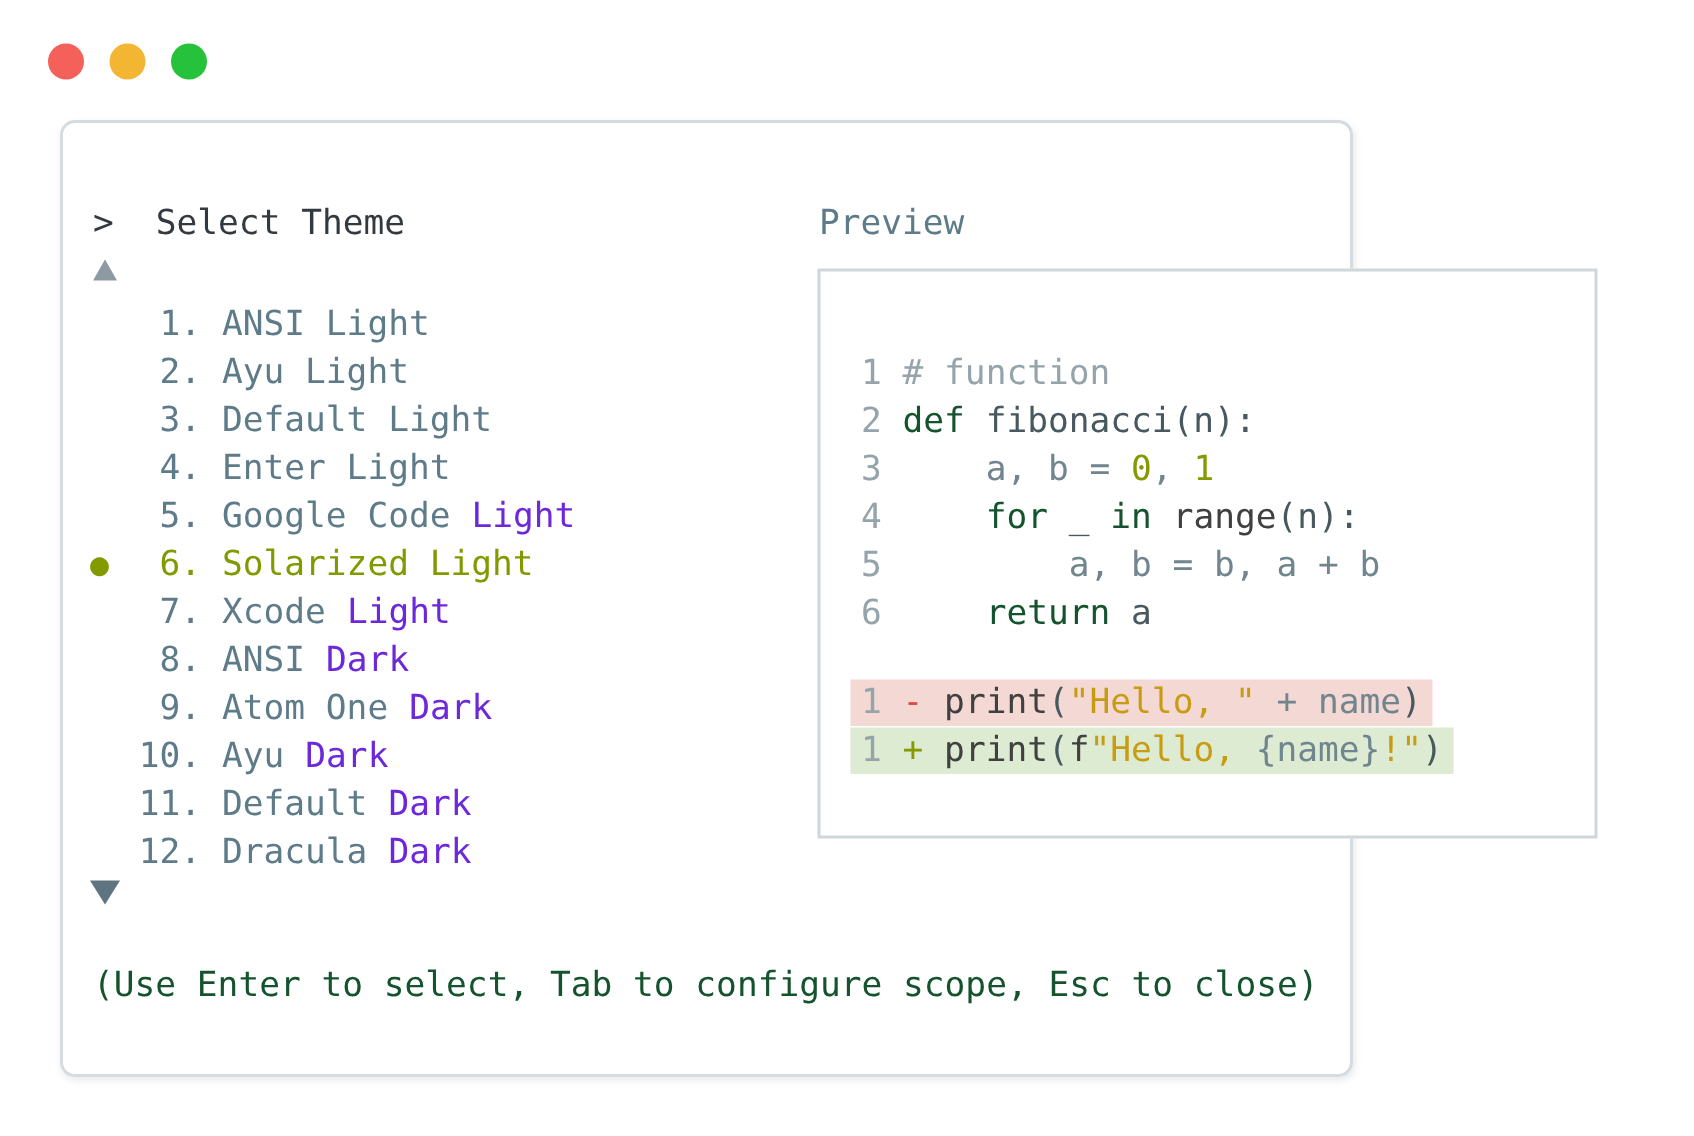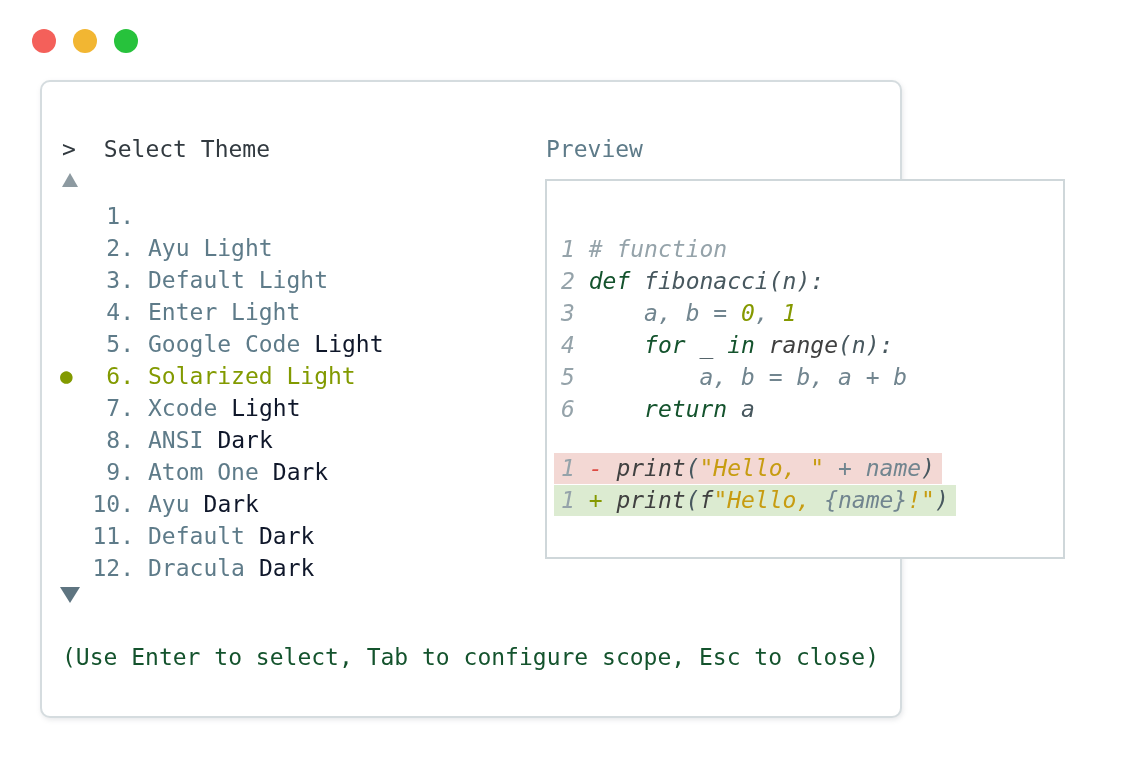--- a/index.html
+++ b/index.html
@@ -30,32 +30,32 @@
   .tri-down { width: 0; height: 0; border-left: 10px solid transparent;
     border-right: 10px solid transparent; border-top: 16px solid #5e7480; display: inline-block; }
 
   
   .theme-list { position: absolute; left: 0; top: 118px; width: 500px; }
   .trow { display: flex; height: 32px; line-height: 32px; font-size: 23px;
     color: #5e7b89; padding-left: 18px; white-space: pre; cursor: default; }
   .trow .marker { width: 24px; color: #829a00; font-size: 21px; }
   .trow .num { width: 50px; text-align: right; }
   .trow .name { margin-left: 14px; }
-  .trow .dim { margin-left: 14px; color: #0f172a; }
+  .trow .dim { margin-left: 14px; color: #6d28d9; }
   .trow.selected, .trow.selected .num, .trow.selected .name { color: #829a00; }
 
   .hint { position: absolute; left: 20px; top: 562px; font-size: 23px; color: #14532d;
     white-space: pre; }
 
   
   .preview-label { position: absolute; left: 504px; top: 54px; font-size: 23px; color: #5e7b89; }
   .preview-box { position: absolute; left: 503px; top: 97px; width: 520px; height: 380px;
     border: 2px solid #cfd7da; background: #ffffff; padding-top: 52px; overflow: hidden; }
-  .code-line { height: 32px; line-height: 32px; font-size: 23px; padding-left: 14px;
-    white-space: pre; color: #48585f; font-style: italic; }
+  .code-line { height: 32px; line-height: 32px; font-size: 23px; padding-left: 27px;
+    white-space: pre; color: #48585f; }
   .spacer { height: 27px; }
   .c-ln    { color: #95a3aa; }
   .c-com   { color: #95a3aa; }
   .c-kw    { color: #14532d; }
   .c-fn    { color: #404040; }
   .c-num   { color: #859900; }
   .c-str   { color: #c79c11; }
   .c-plain { color: #71858f; }
   .c-dark  { color: #48585f; }
   .c-del   { color: #dd4a43; }
@@ -79,21 +79,21 @@
 
     <div class="prompt"><span class="caret">&gt;</span><span class="title">Select Theme</span></div>
 
     <div class="preview-label">Preview</div>
 
     <div class="scroll-up">
       <span class="tri-up"></span>
     </div>
 
     <div class="theme-list" id="theme-list">
-        <div class="trow"><span class="marker"></span><span class="num">1.</span></div>
+        <div class="trow"><span class="marker"></span><span class="num">1.</span><span class="name">ANSI Light</span></div>
         <div class="trow"><span class="marker"></span><span class="num">2.</span><span class="name">Ayu Light</span></div>
         <div class="trow"><span class="marker"></span><span class="num">3.</span><span class="name">Default Light</span></div>
         <div class="trow"><span class="marker"></span><span class="num">4.</span><span class="name">Enter Light</span></div>
         <div class="trow"><span class="marker"></span><span class="num">5.</span><span class="name">Google Code</span><span class="dim">Light</span></div>
         <div class="trow selected"><span class="marker">●</span><span class="num">6.</span><span class="name">Solarized Light</span></div>
         <div class="trow"><span class="marker"></span><span class="num">7.</span><span class="name">Xcode</span><span class="dim">Light</span></div>
         <div class="trow"><span class="marker"></span><span class="num">8.</span><span class="name">ANSI</span><span class="dim">Dark</span></div>
         <div class="trow"><span class="marker"></span><span class="num">9.</span><span class="name">Atom One</span><span class="dim">Dark</span></div>
         <div class="trow"><span class="marker"></span><span class="num">10.</span><span class="name">Ayu</span><span class="dim">Dark</span></div>
         <div class="trow"><span class="marker"></span><span class="num">11.</span><span class="name">Default</span><span class="dim">Dark</span></div>

